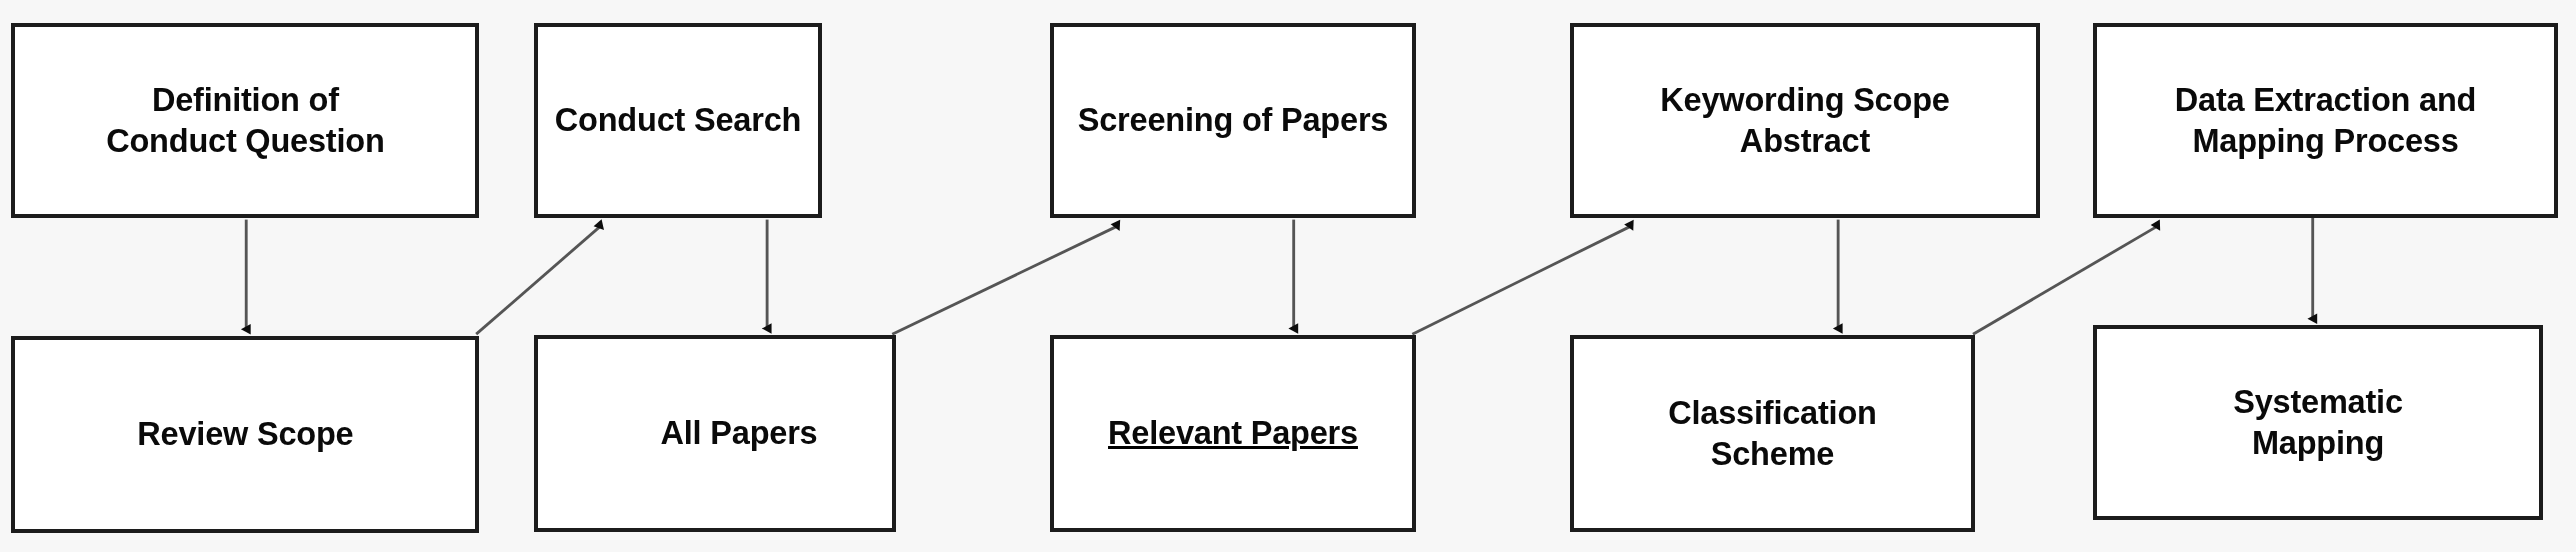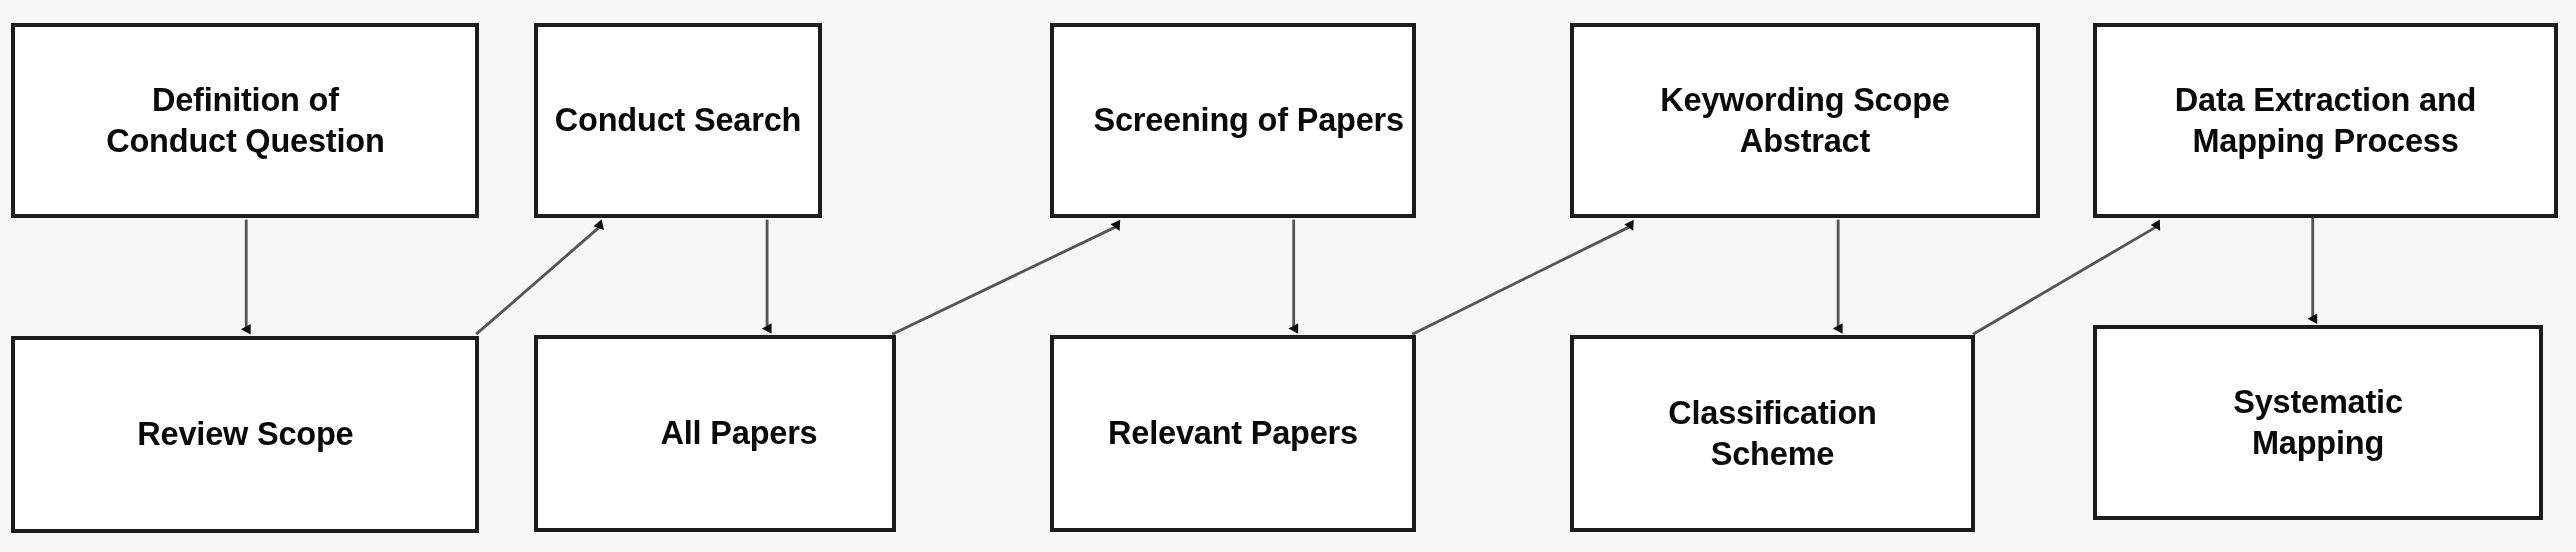--- a/index.html
+++ b/index.html
@@ -79,39 +79,39 @@
     </g>
   </svg>
 
   <div class="node" style="left:11.4px;top:23px;width:468px;height:195px;">
     <div class="node-label">Definition of
 Conduct Question</div>
   </div>
   <div class="node" style="left:534px;top:23px;width:288px;height:195px;">
     <div class="node-label">Conduct Search</div>
   </div>
-  <div class="node" style="left:1050px;top:23px;width:366px;height:195px;justify-content:flex-end;">
+  <div class="node" style="left:1050px;top:23px;width:366px;height:195px;">
     <div class="node-label">Screening of Papers</div>
   </div>
   <div class="node" style="left:1570px;top:23px;width:470px;height:195px;">
     <div class="node-label">Keywording Scope
 Abstract</div>
   </div>
   <div class="node" style="left:2093px;top:23px;width:465px;height:195px;">
     <div class="node-label">Data Extraction and
 Mapping Process</div>
   </div>
 
   <div class="node" style="left:11.4px;top:336px;width:468px;height:197px;">
     <div class="node-label">Review Scope</div>
   </div>
   <div class="node" style="left:534px;top:335px;width:362px;height:197px;padding-left:48px;">
     <div class="node-label">All Papers</div>
   </div>
-  <div class="node" style="left:1050px;top:335px;width:366px;height:197px;">
+  <div class="node" style="left:1050px;top:335px;width:366px;height:197px;text-decoration:underline;">
     <div class="node-label">Relevant Papers</div>
   </div>
   <div class="node" style="left:1570px;top:335px;width:405px;height:197px;">
     <div class="node-label">Classification
 Scheme</div>
   </div>
   <div class="node" style="left:2093px;top:325px;width:450px;height:195px;">
     <div class="node-label">Systematic
 Mapping</div>
   </div>

